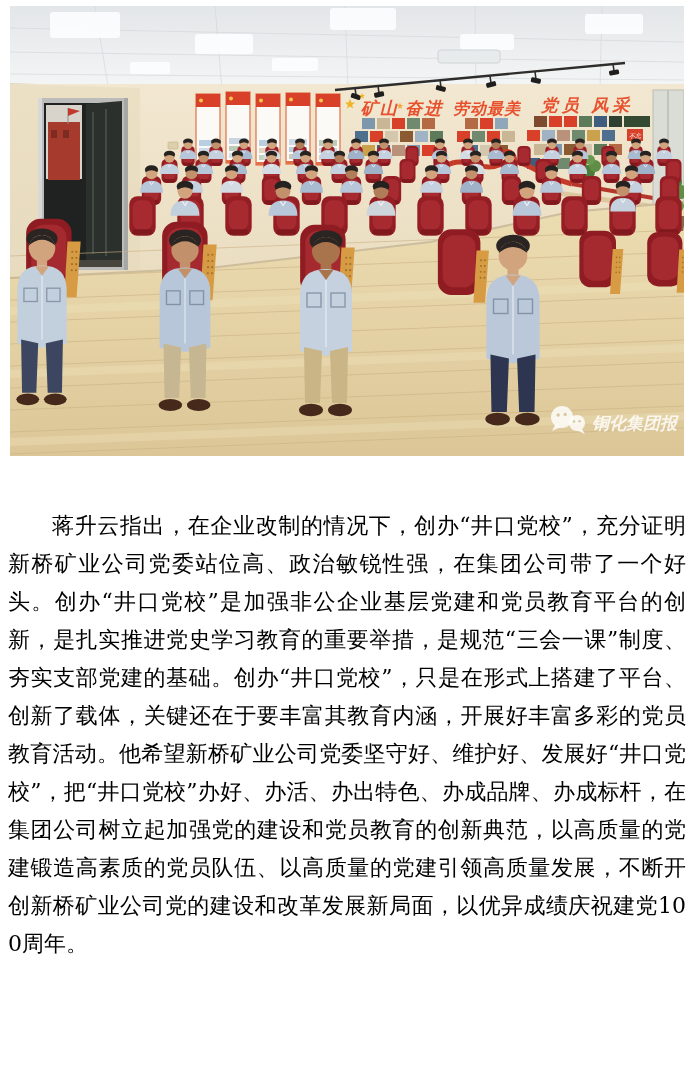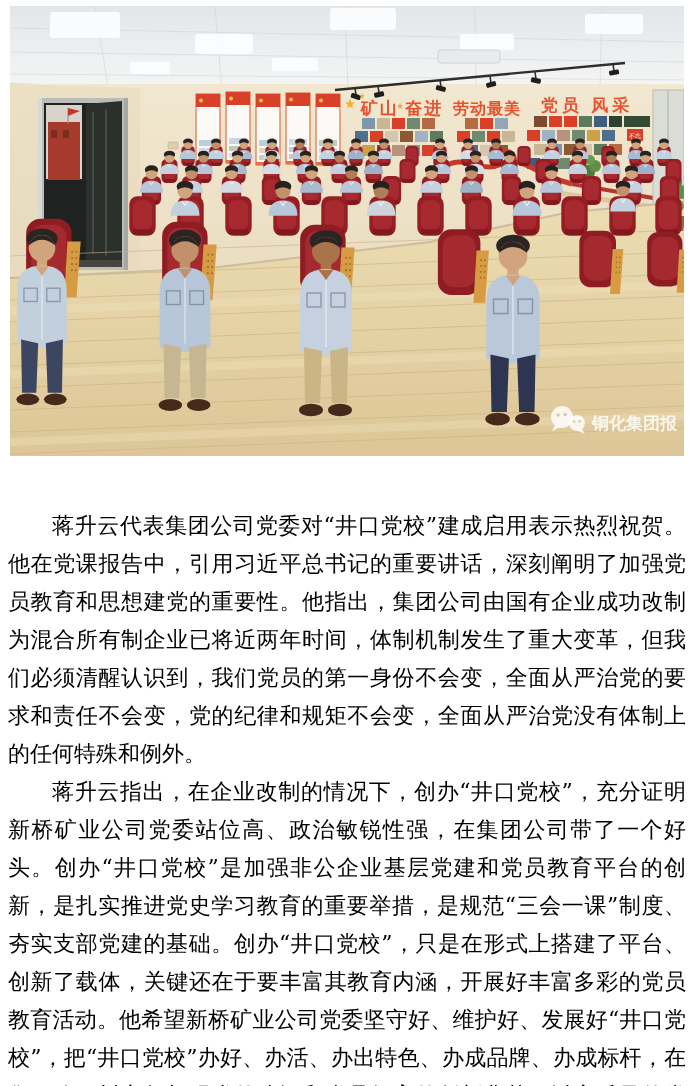--- a/index.html
+++ b/index.html
@@ -1,18 +1,18 @@
 <!DOCTYPE html>
 <html><head>
 <meta charset="utf-8">
 <style>
   html,body{margin:0;padding:0;background:#ffffff;}
   .page{width:694px;height:1086px;margin:0 auto;background:#fff;overflow:hidden;position:relative;
         font-family:"DejaVu Serif",serif;}
-  .photo-wrap{margin:6px 10px 0 10px;width:674px;height:488px;}
+  .photo-wrap{margin:6px 10px 0 10px;width:674px;height:488px;font-style:italic;}
   .photo-wrap svg{display:block;width:674px;height:450px;}
   .article{padding:13px 8px 0 8px;color:#000;}
   .article p{margin:0;font-size:22px;line-height:38px;text-align:justify;text-indent:2em;
              font-family:"DejaVu Serif",serif;word-break:break-all;}
 </style>
 </head>
 <body>
 
 <div class="page">
 
@@ -467,18 +467,17 @@
             <circle cx="15.2" cy="10.4" r="1.7"></circle>
         <circle cx="24" cy="17.5" r="1.3"></circle>
             <circle cx="29.6" cy="17.2" r="1.3"></circle>
       </g>
       <text x="42" y="25" font-size="17" font-weight="bold" fill="#ffffff" fill-opacity=".82" font-family="'Liberation Sans','DejaVu Sans',sans-serif">铜化集团报</text>
     </g>
   </svg>
   </figure>
 
   <div class="article">
-    <p>蒋升云代表集团公司党委对“井口党校”建成启用表示热烈祝贺。他在党课报告中，引用习近平总书记的重要讲话，深刻阐明了加强党员教育和思想建党的重要性。他指出，集团公司由国有企业成功改制为混合所有制企业已将近两年时间，体制机制发生了重大变革，但我们必须清醒认识到，我们党员的第一身份不会变，全面从严治党的要求和责任不会变，党的纪律和规矩不会变，全面从严治党没有体制上的任何特殊和例外。</p>
     <p>蒋升云指出，在企业改制的情况下，创办“井口党校”，充分证明新桥矿业公司党委站位高、政治敏锐性强，在集团公司带了一个好头。创办“井口党校”是加强非公企业基层党建和党员教育平台的创新，是扎实推进党史学习教育的重要举措，是规范“三会一课”制度、夯实支部党建的基础。创办“井口党校”，只是在形式上搭建了平台、创新了载体，关键还在于要丰富其教育内涵，开展好丰富多彩的党员教育活动。他希望新桥矿业公司党委坚守好、维护好、发展好“井口党校”，把“井口党校”办好、办活、办出特色、办成品牌、办成标杆，在集团公司树立起加强党的建设和党员教育的创新典范，以高质量的党建锻造高素质的党员队伍、以高质量的党建引领高质量发展，不断开创新桥矿业公司党的建设和改革发展新局面，以优异成绩庆祝建党100周年。</p>
 
   </div>
 
 </div>
 
 </body></html>

